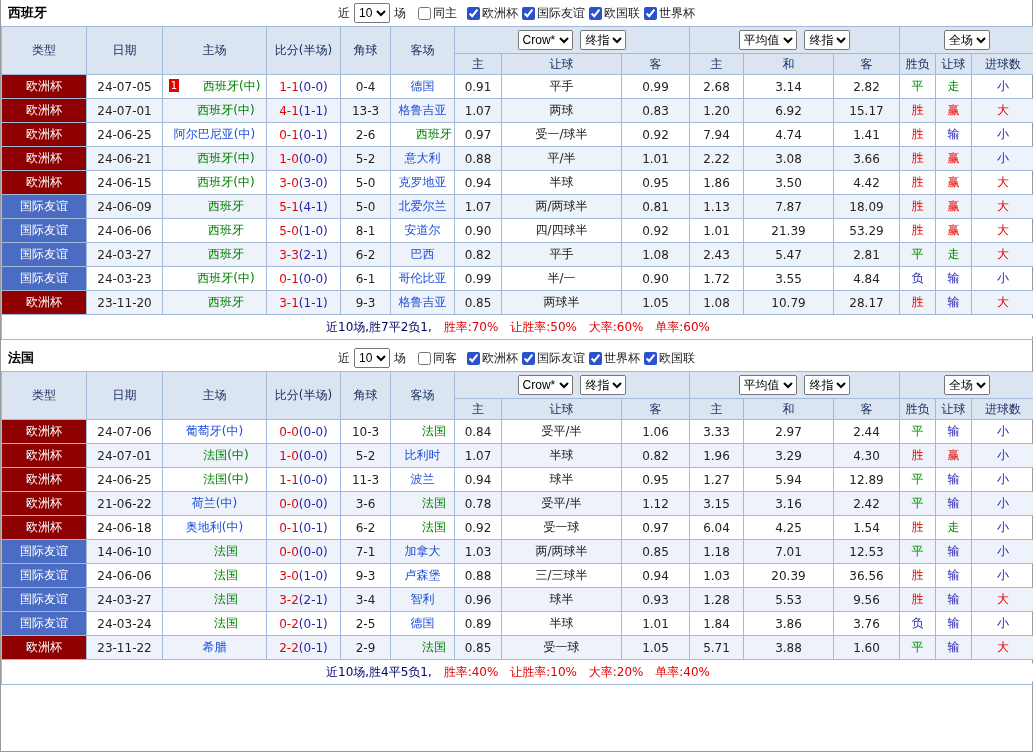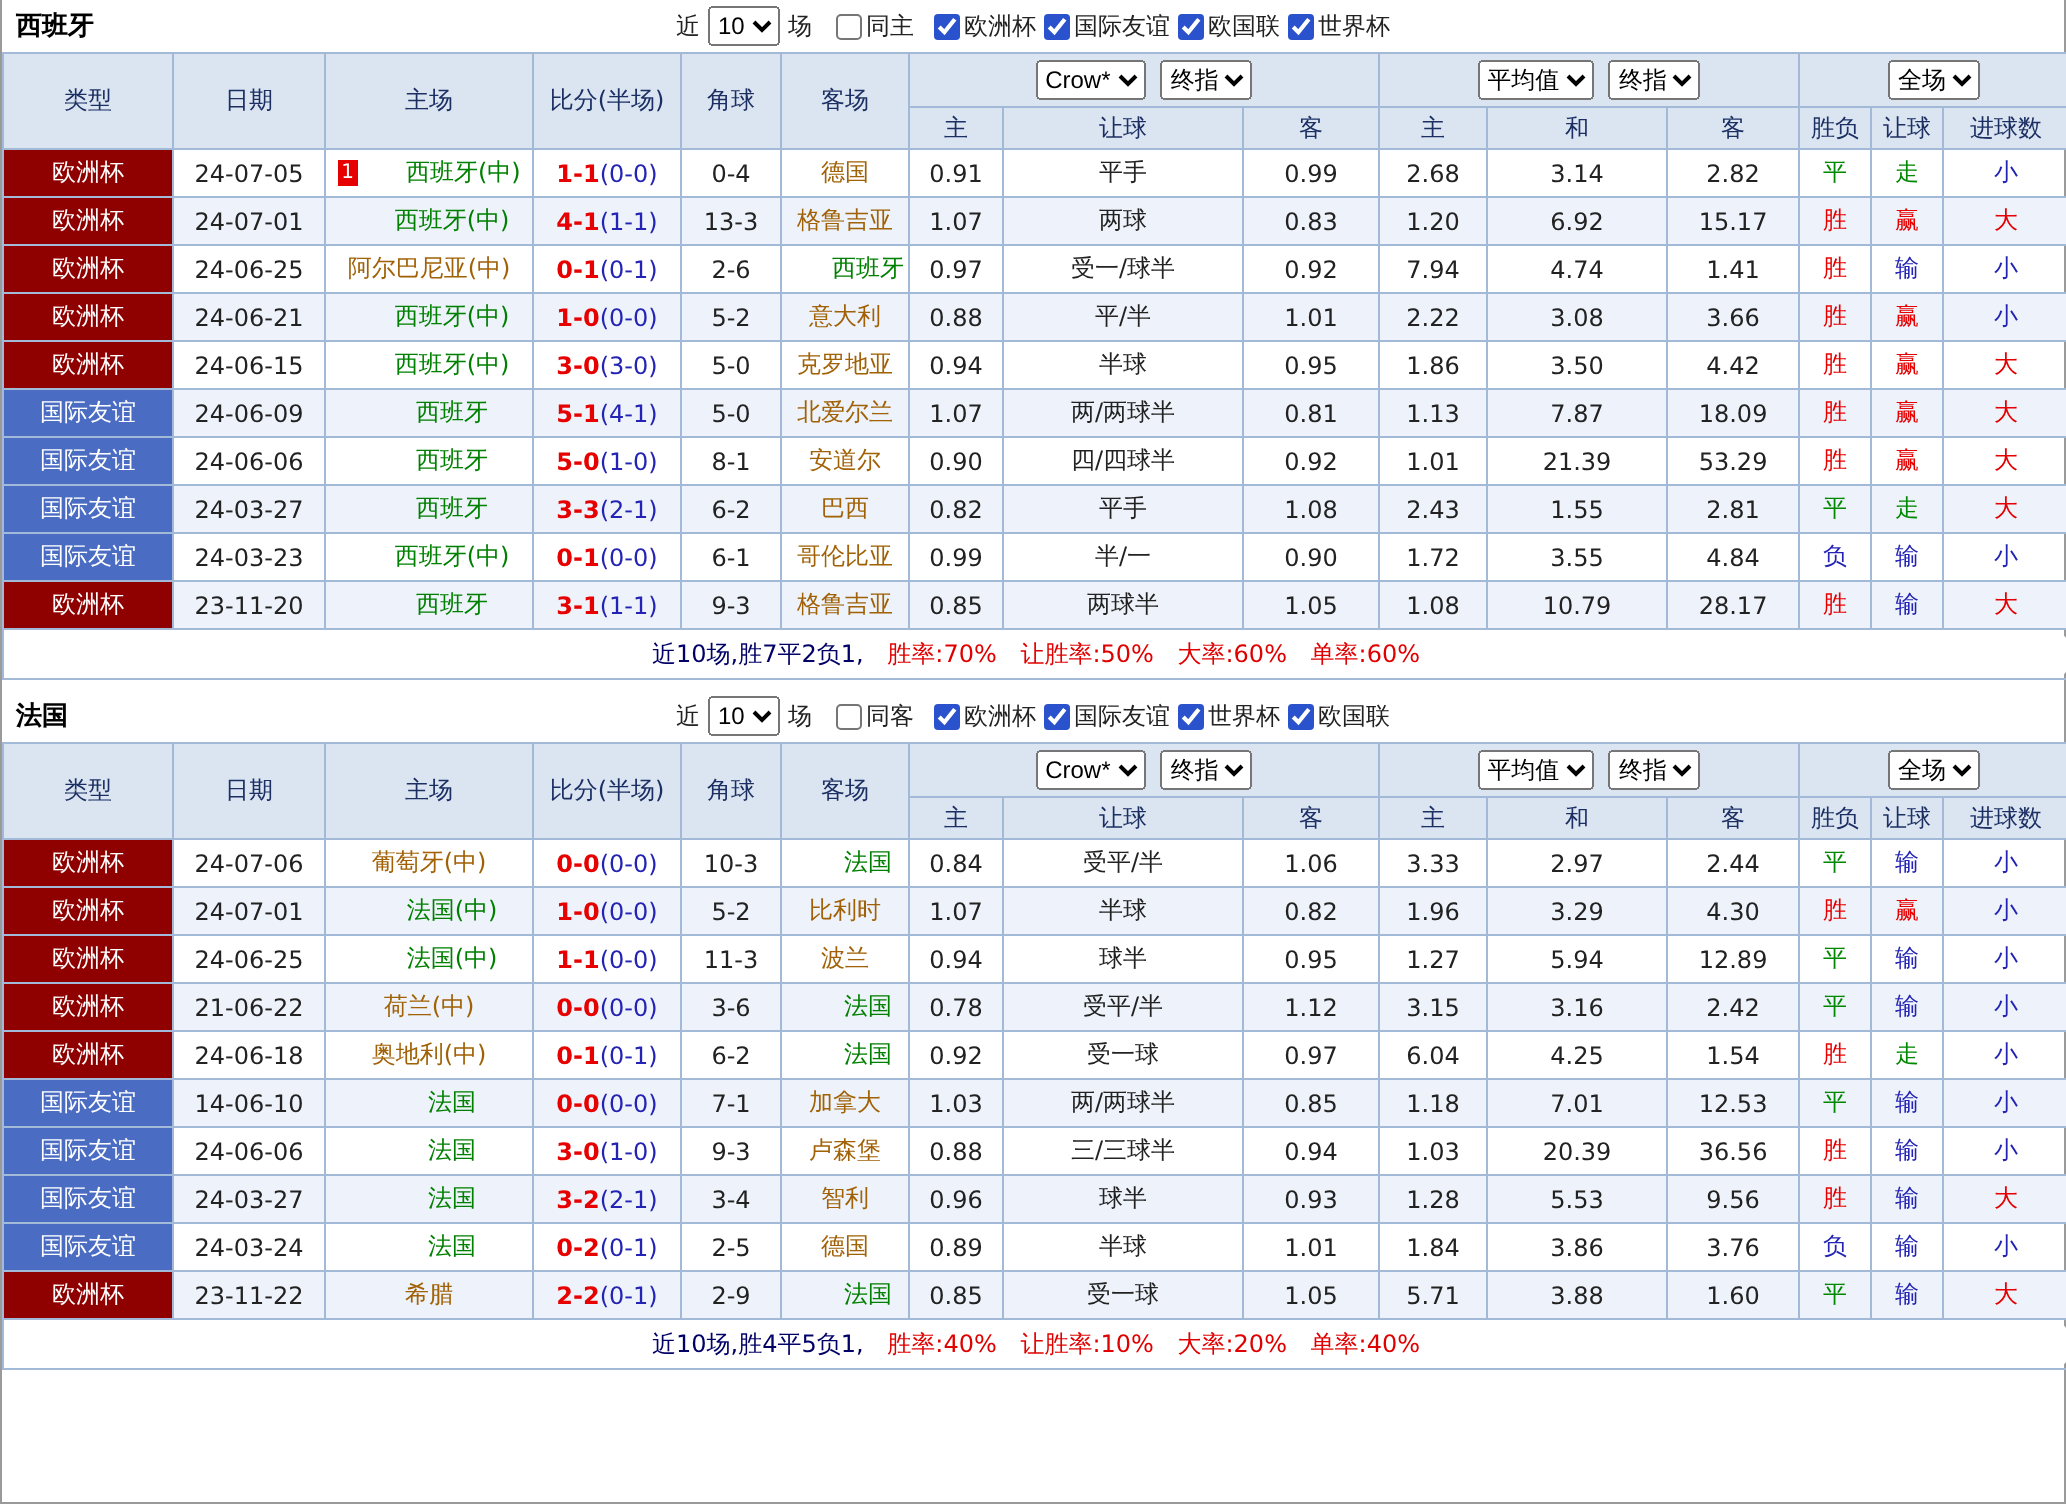--- a/index.html
+++ b/index.html
@@ -47,23 +47,23 @@
     overflow:hidden; white-space:nowrap; font-weight:normal; font-size:12px;
   }
   thead th { background:var(--header-bg,#dbe5f2); color:#1c2f63; }
   .hrow1 th { height:27px; }
   .hrow2 th { height:21px; }
   thead select { height:20px; font-size:12px; margin:0 2px; max-width:95%; }
   tbody tr.alt td { background:var(--alt-row-bg,#eef3fb); }
   td.comp { color:#fff; }
   td.comp.euro { background:var(--euro-bg,#8f0000); }
   td.comp.friendly { background:var(--friendly-bg,#4a6cc3); }
-  .team { color:#a16207; }
+  .team { color:#1d4ed8; }
   .team.focus { color:var(--team-green,#008000);padding-left:23px; }
-  .score { color:var(--score-red,#e60000); font-weight:bold; }
+  .score { color:var(--score-red,#e60000); font-weight:normal; }
   .half { color:var(--half-blue,#2424b4); }
   .badge {
     background:var(--score-red,#e60000); color:#fff; font-size:10px; line-height:13px;
     padding:0 2px; margin-right:1px; display:inline-block; vertical-align:1px;
   }
   tfoot td.summary { height:25px; background:#fff; text-align:center;border-radius:10px; }
   .summary .pre { color:var(--summary-prefix,#000066); }
   .summary .rate { color:var(--summary-red,#e10000); margin-left:8px; }
 
   .section-2 { margin-top:5px; }
@@ -280,21 +280,21 @@
             <td class="comp friendly">国际友谊</td>
             <td>24-03-27</td>
             <td><span class="team focus">西班牙</span></td>
             <td><span class="score">3-3</span><span class="half">(2-1)</span></td>
             <td>6-2</td>
             <td><span class="team">巴西</span></td>
             <td>0.82</td>
             <td>平手</td>
             <td>1.08</td>
             <td>2.43</td>
-            <td>1.55</td>
+            <td>5.47</td>
             <td>2.81</td>
             <td style="color: rgb(0, 136, 0);">平</td>
             <td style="color: rgb(0, 136, 0);">走</td>
             <td style="color: rgb(230, 0, 0);">大</td>
           </tr>
           <tr>
             <td class="comp friendly">国际友谊</td>
             <td>24-03-23</td>
             <td><span class="team focus">西班牙(中)</span></td>
             <td><span class="score">0-1</span><span class="half">(0-0)</span></td>

